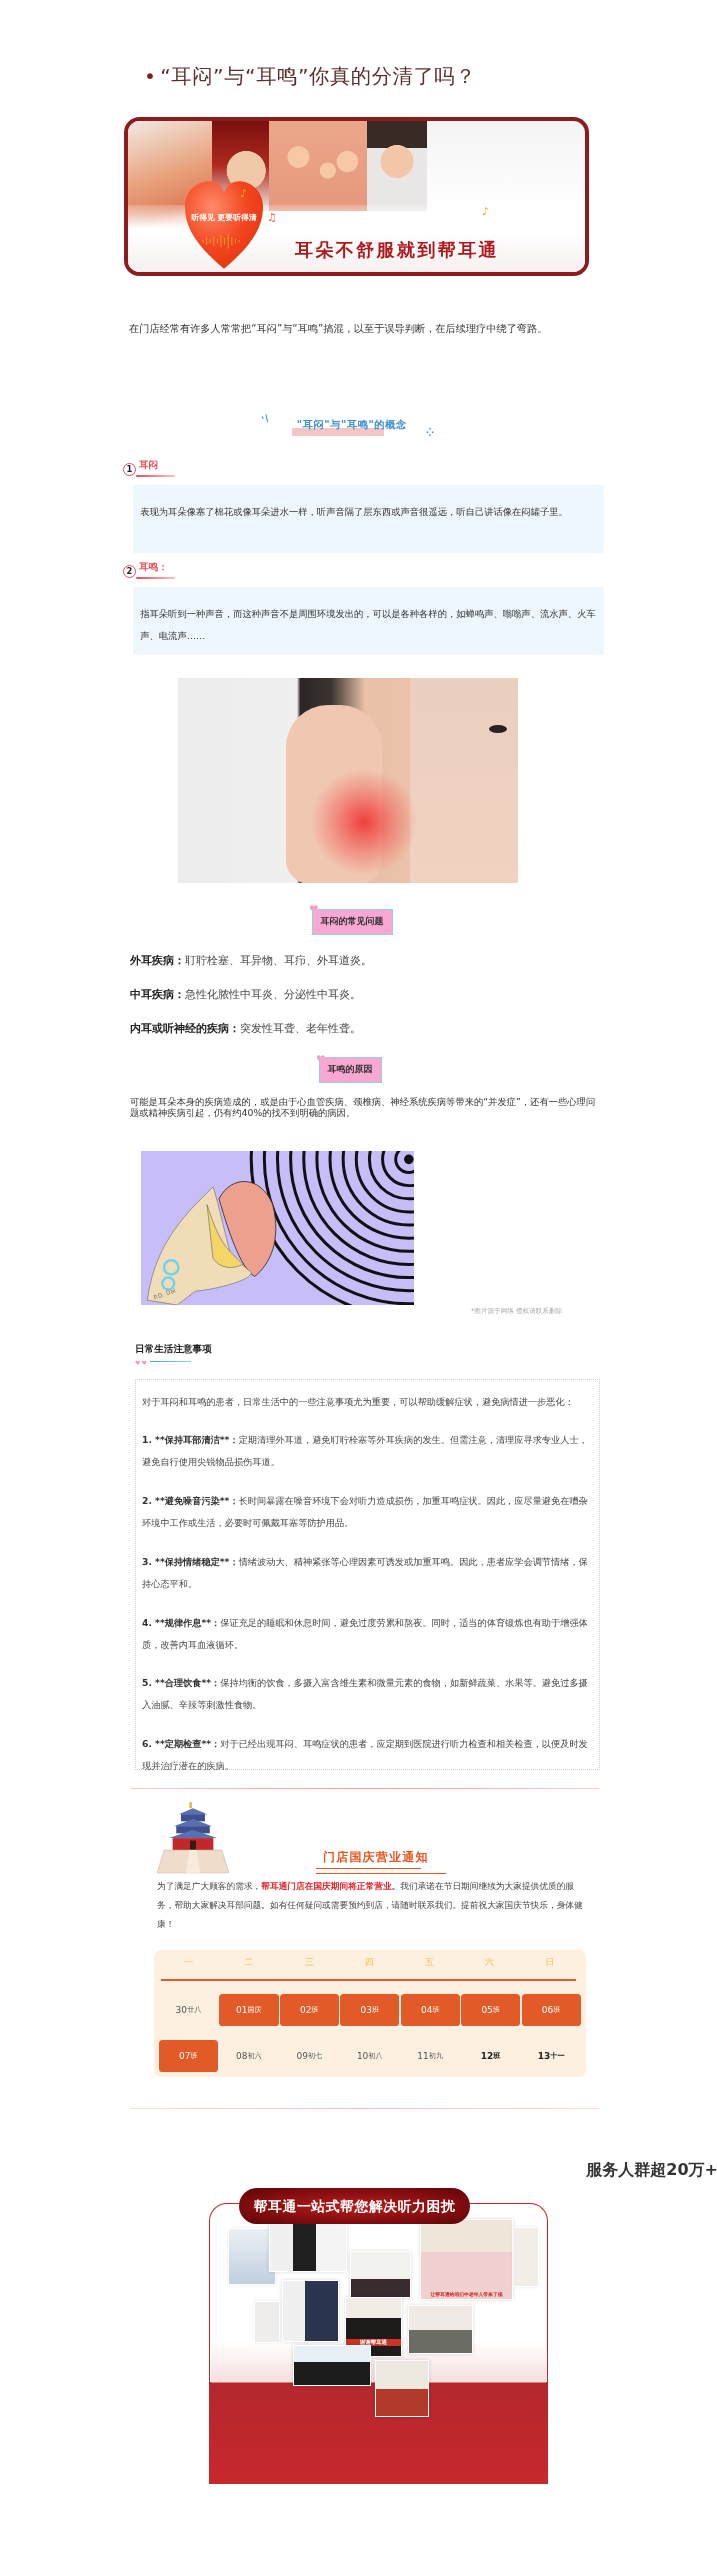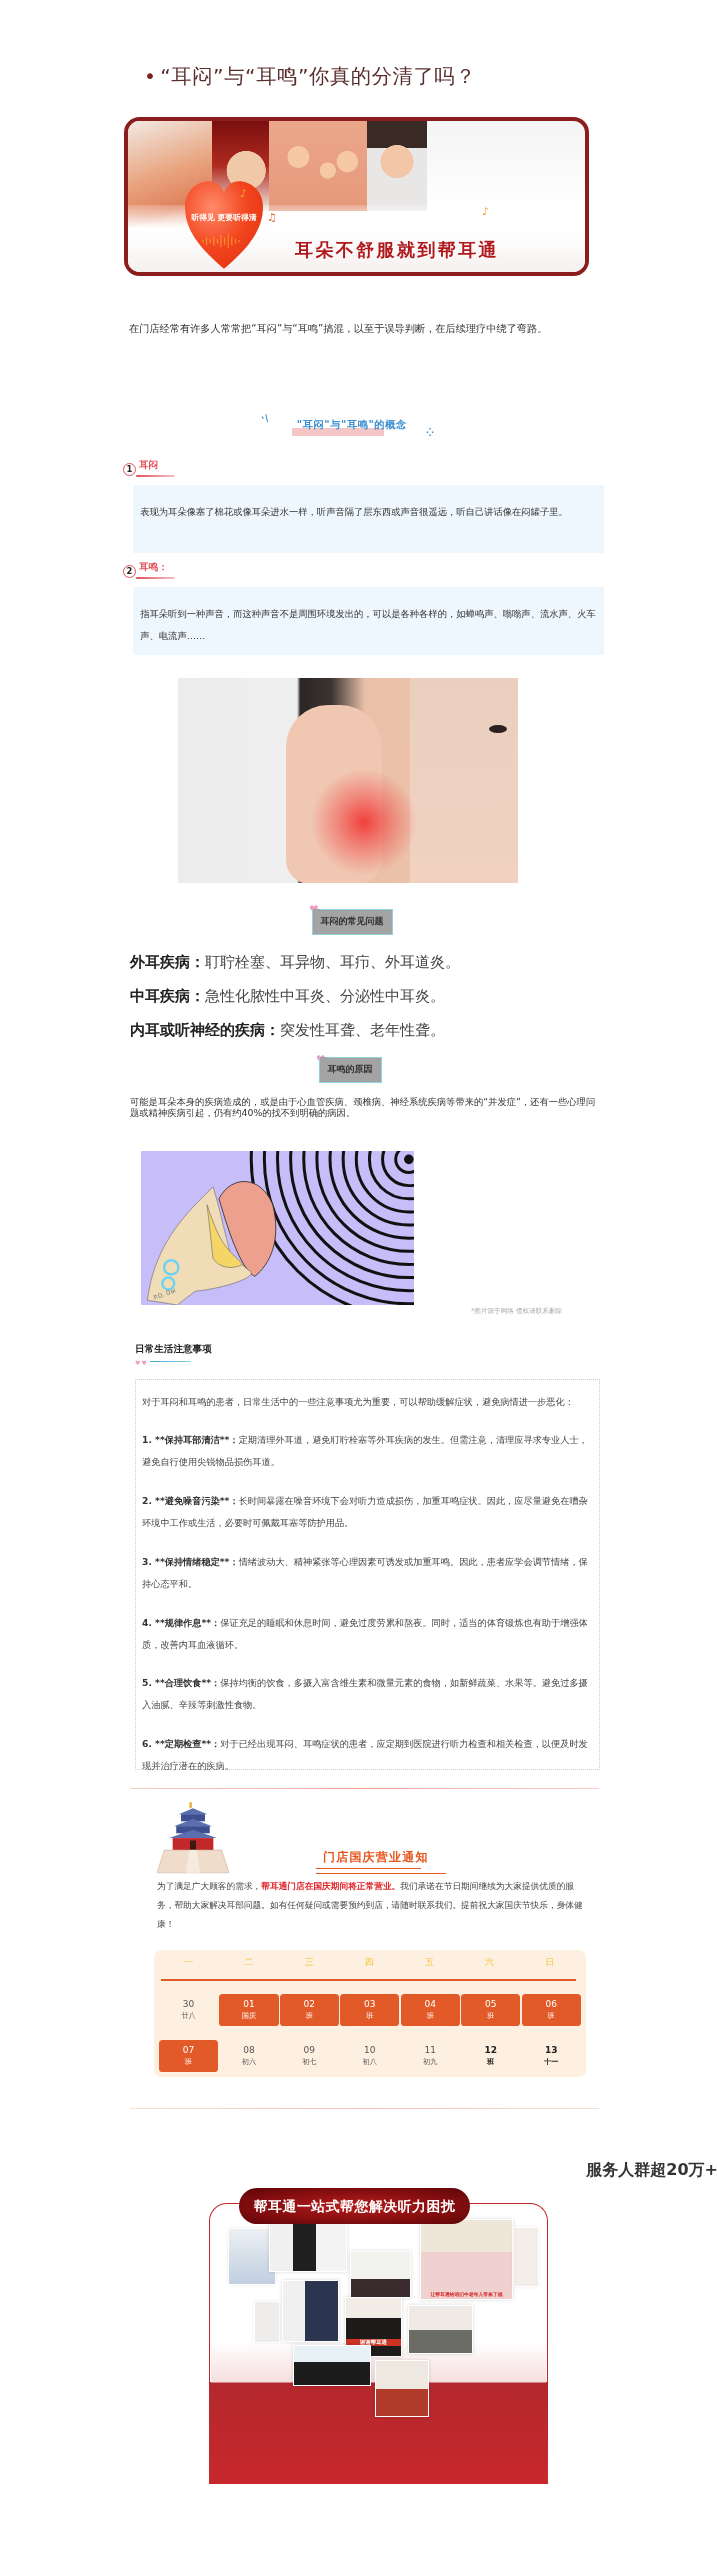--- a/index.html
+++ b/index.html
@@ -94,33 +94,33 @@
     position: absolute; right: 0; top: 0; width: 108px; height: 205px;
     background: linear-gradient(180deg, #eacfbf, #f1d2c1);
   }
   .ear-photo .eye {
     position: absolute; right: 10.8px; top: 47px; width: 18px; height: 8.4px; border-radius: 50%; background: #2b2120;
   }
 
   
   .sub-tag {
     position: absolute; border: 0.9px solid #8fd3de; border-left: none; border-top: none;
-    padding: 6px 8.4px; font-size: 9px; font-weight: bold; color: #333; background: #a3a3a3;
+    padding: 6px 8.4px; font-size: 9px; font-weight: bold; color: #333; background: #f9a8d4;
   }
   .sub-tag::before {
     content: ""; position: absolute; left: 0; top: 0; width: 0.9px; height: 100%; background: #8fd3de;
   }
   .sub-tag::after {
     content: ""; position: absolute; left: 8.4px; top: 0; right: 0; height: 0.9px; background: #8fd3de;
   }
   .heart-icon-pink {
     position: absolute; color: #f49ac0; font-size: 10.8px;
   }
 
-  .disease-line { position: absolute; left: 130px; font-size: 15px; color: #444; }
+  .disease-line { position: absolute; left: 130px; font-size: 11px; color: #444; }
   .disease-line b { color: #222; }
 
   .cause-text {
     position: absolute; left: 130px; top: 1096px; width: 472px; font-size: 9.3px; line-height: 11px; color: #333;
   }
 
   
   .ear-illus {
     position: absolute; left: 141px; top: 1151px; width: 273px; height: 154px;
     background: #c7bdf8; overflow: hidden;
@@ -158,21 +158,21 @@
   .calendar {
     position: absolute; left: 154px; top: 1950px; width: 432px; height: 127px;
     background: #fdf0e1; border-radius: 7.2px;
   }
   .cal-head { position: absolute; left: 4.8px; top: 6px; width: 421px; display: flex; }
   .cal-head span { flex: 1; text-align: center; color: #f5c43a; font-size: 9px; }
   .cal-rule { position: absolute; left: 7.2px; top: 29px; width: 415px; height: 1.8px; background: #e25a27; }
   .cal-row { position: absolute; left: 4.8px; width: 422px; display: flex; gap: 1.2px; }
   .cal-cell {
     flex: 1; height: 32px; border-radius: 3.6px; text-align: center;
-    display: flex; flex-direction: column; justify-content: center; align-items: center;
+    display: flex; flex-direction: row; justify-content: center; align-items: center;
     color: #555;
   }
   .cal-cell .d { font-size: 9px; line-height: 13px; }
   .cal-cell .l { font-size: 7.2px; line-height: 10.8px; }
   .cal-cell.on { background: #e25a27; color: #fff; }
   .cal-cell.bold { color: #222; font-weight: bold; }
 
   
   .users-title {
     position: absolute; left: 0; width: 718px; top: 2160px; text-align: right;

